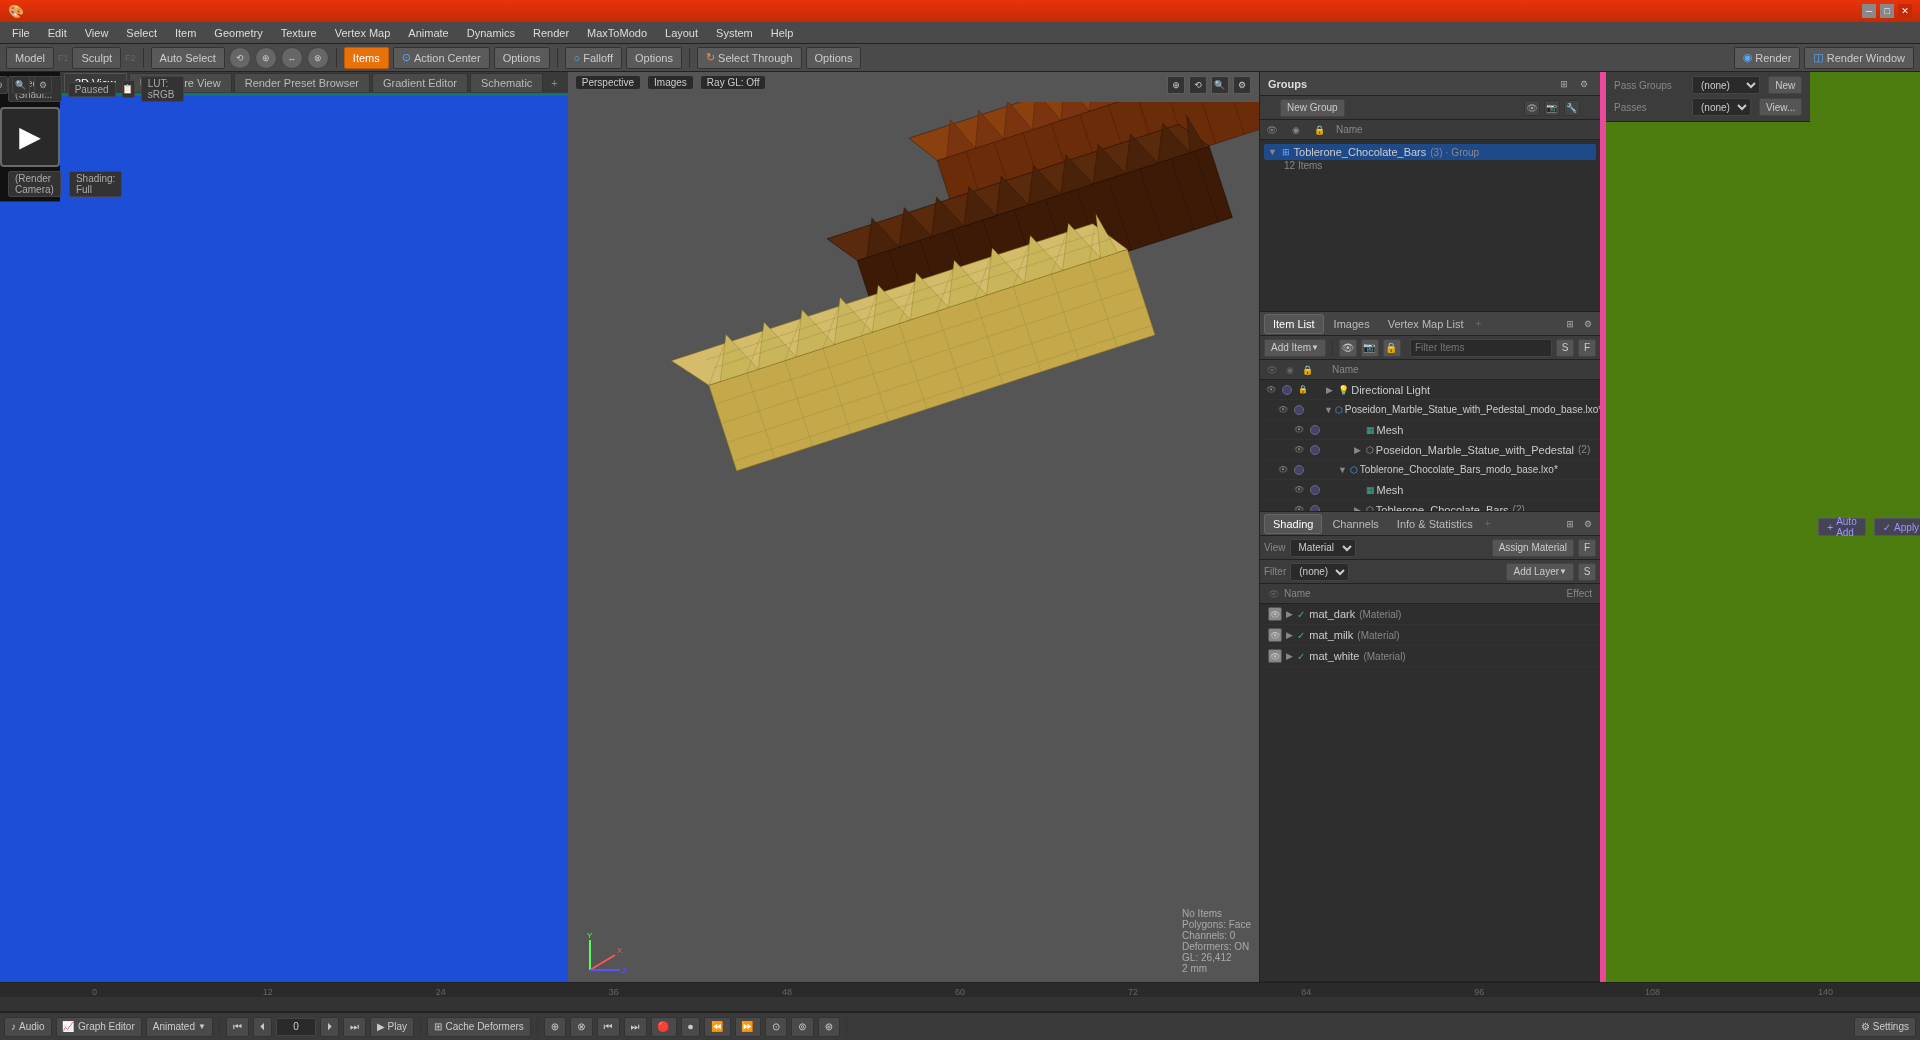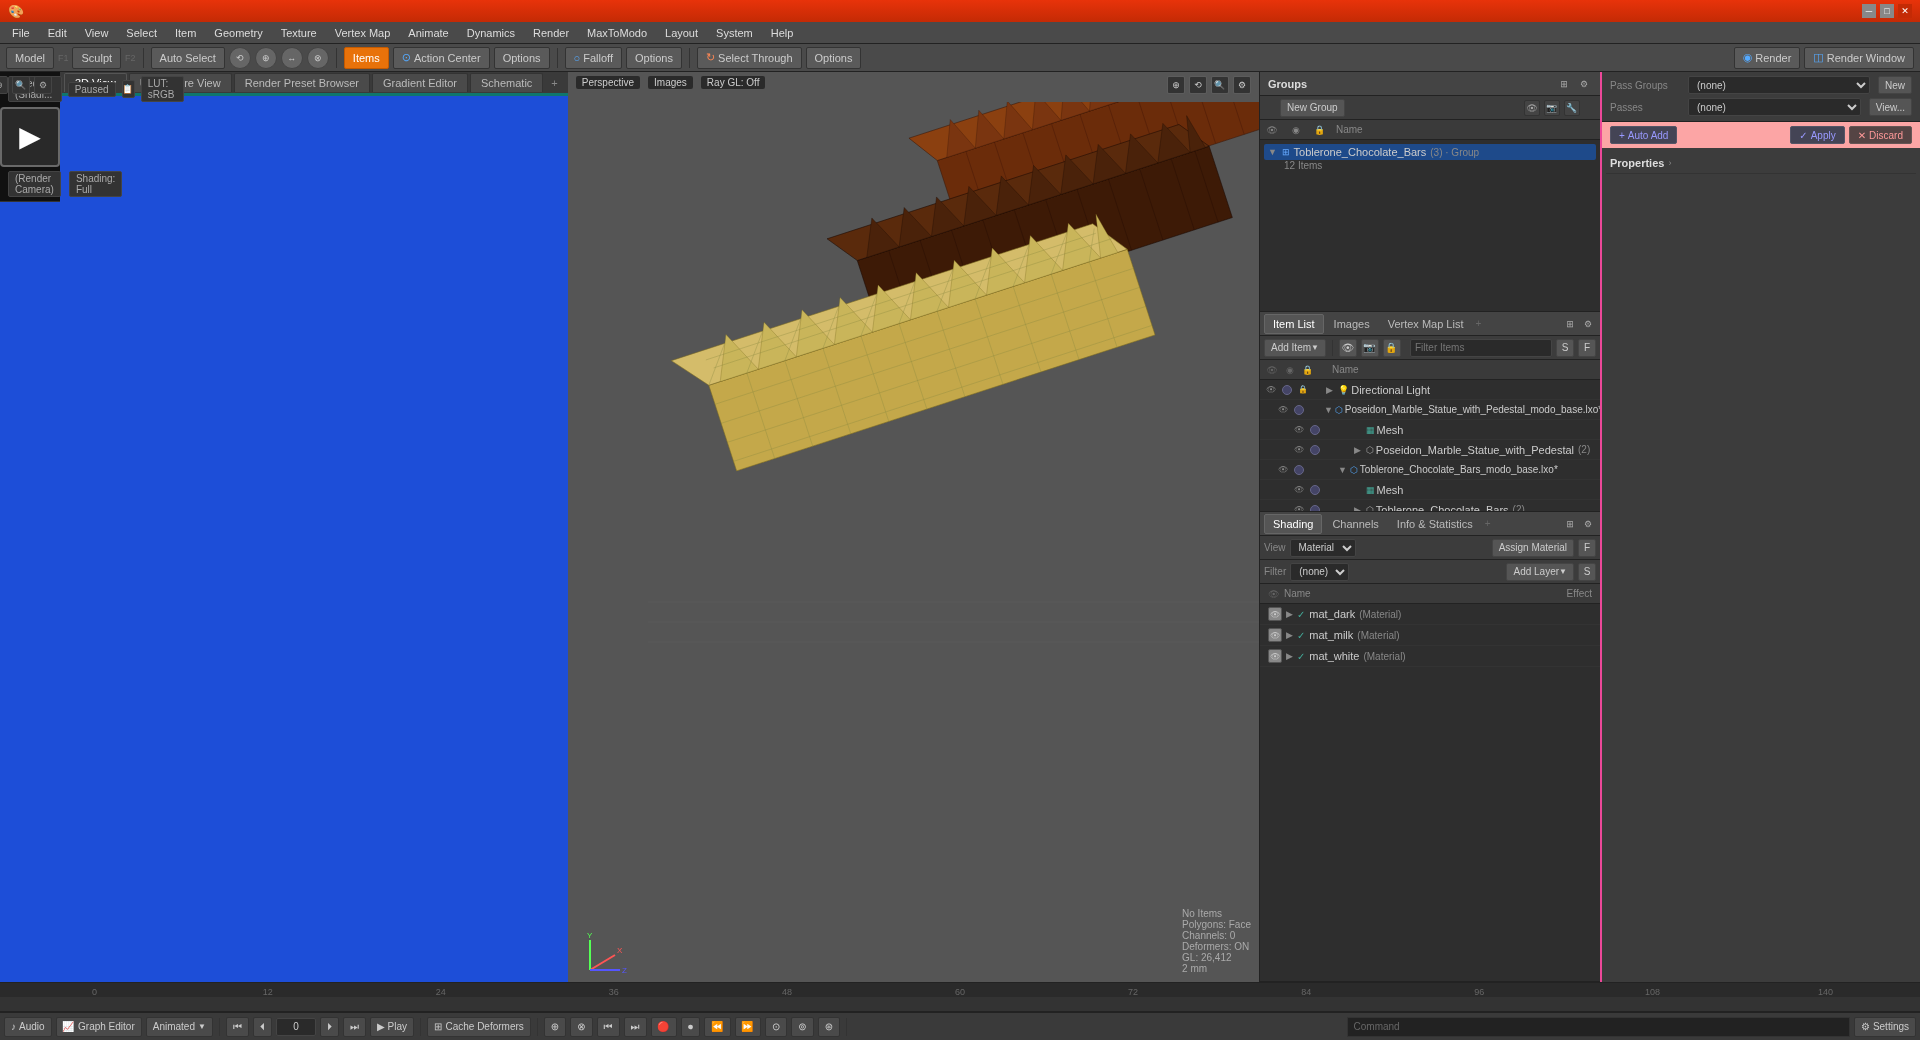--- a/index.html
+++ b/index.html
@@ -457,24 +457,24 @@
       border-bottom: 1px solid #333;
     }
     .shading-arrow { color: #888; font-size: 9px; }
     .shading-check { color: #4a9; font-size: 10px; }
     .shading-label { font-size: 11px; color: #ccc; }
     .shading-sublabel { font-size: 10px; color: #888; }
 
     
     #far-right-panel {
       width: 320px;
-      background: #fca5a5;
-      display: flex;
-      flex-direction: column;
-      border-left: 2px solid #ec4899;
+      background: #4d7c0f;
+      display: flex;
+      flex-direction: row;
+      border-left: 6px solid #ec4899;
     }
     .far-right-top {
       height: 50px;
       background: #3c3c3c;
       border-bottom: 1px solid #222;
       padding: 4px 8px;
       display: flex;
       flex-direction: column;
       gap: 4px;
     }
@@ -1279,20 +1279,17 @@
   <div class="bt-btn">🔴</div>
   <div class="bt-btn">⏺</div>
   <div class="bt-btn">⏪</div>
   <div class="bt-btn">⏩</div>
   <div class="bt-btn">⊙</div>
   <div class="bt-btn">⊚</div>
   <div class="bt-btn">⊛</div>
   <div class="bt-sep"></div>
   <div style="flex:1;"></div>
 
-  <div class="command-bar">
-    <span class="command-label">Command</span>
-  </div>
   <div class="bt-btn">
     <span>⚙</span>
     <span>Settings</span>
   </div>
 </div>
 
 </body></html>

